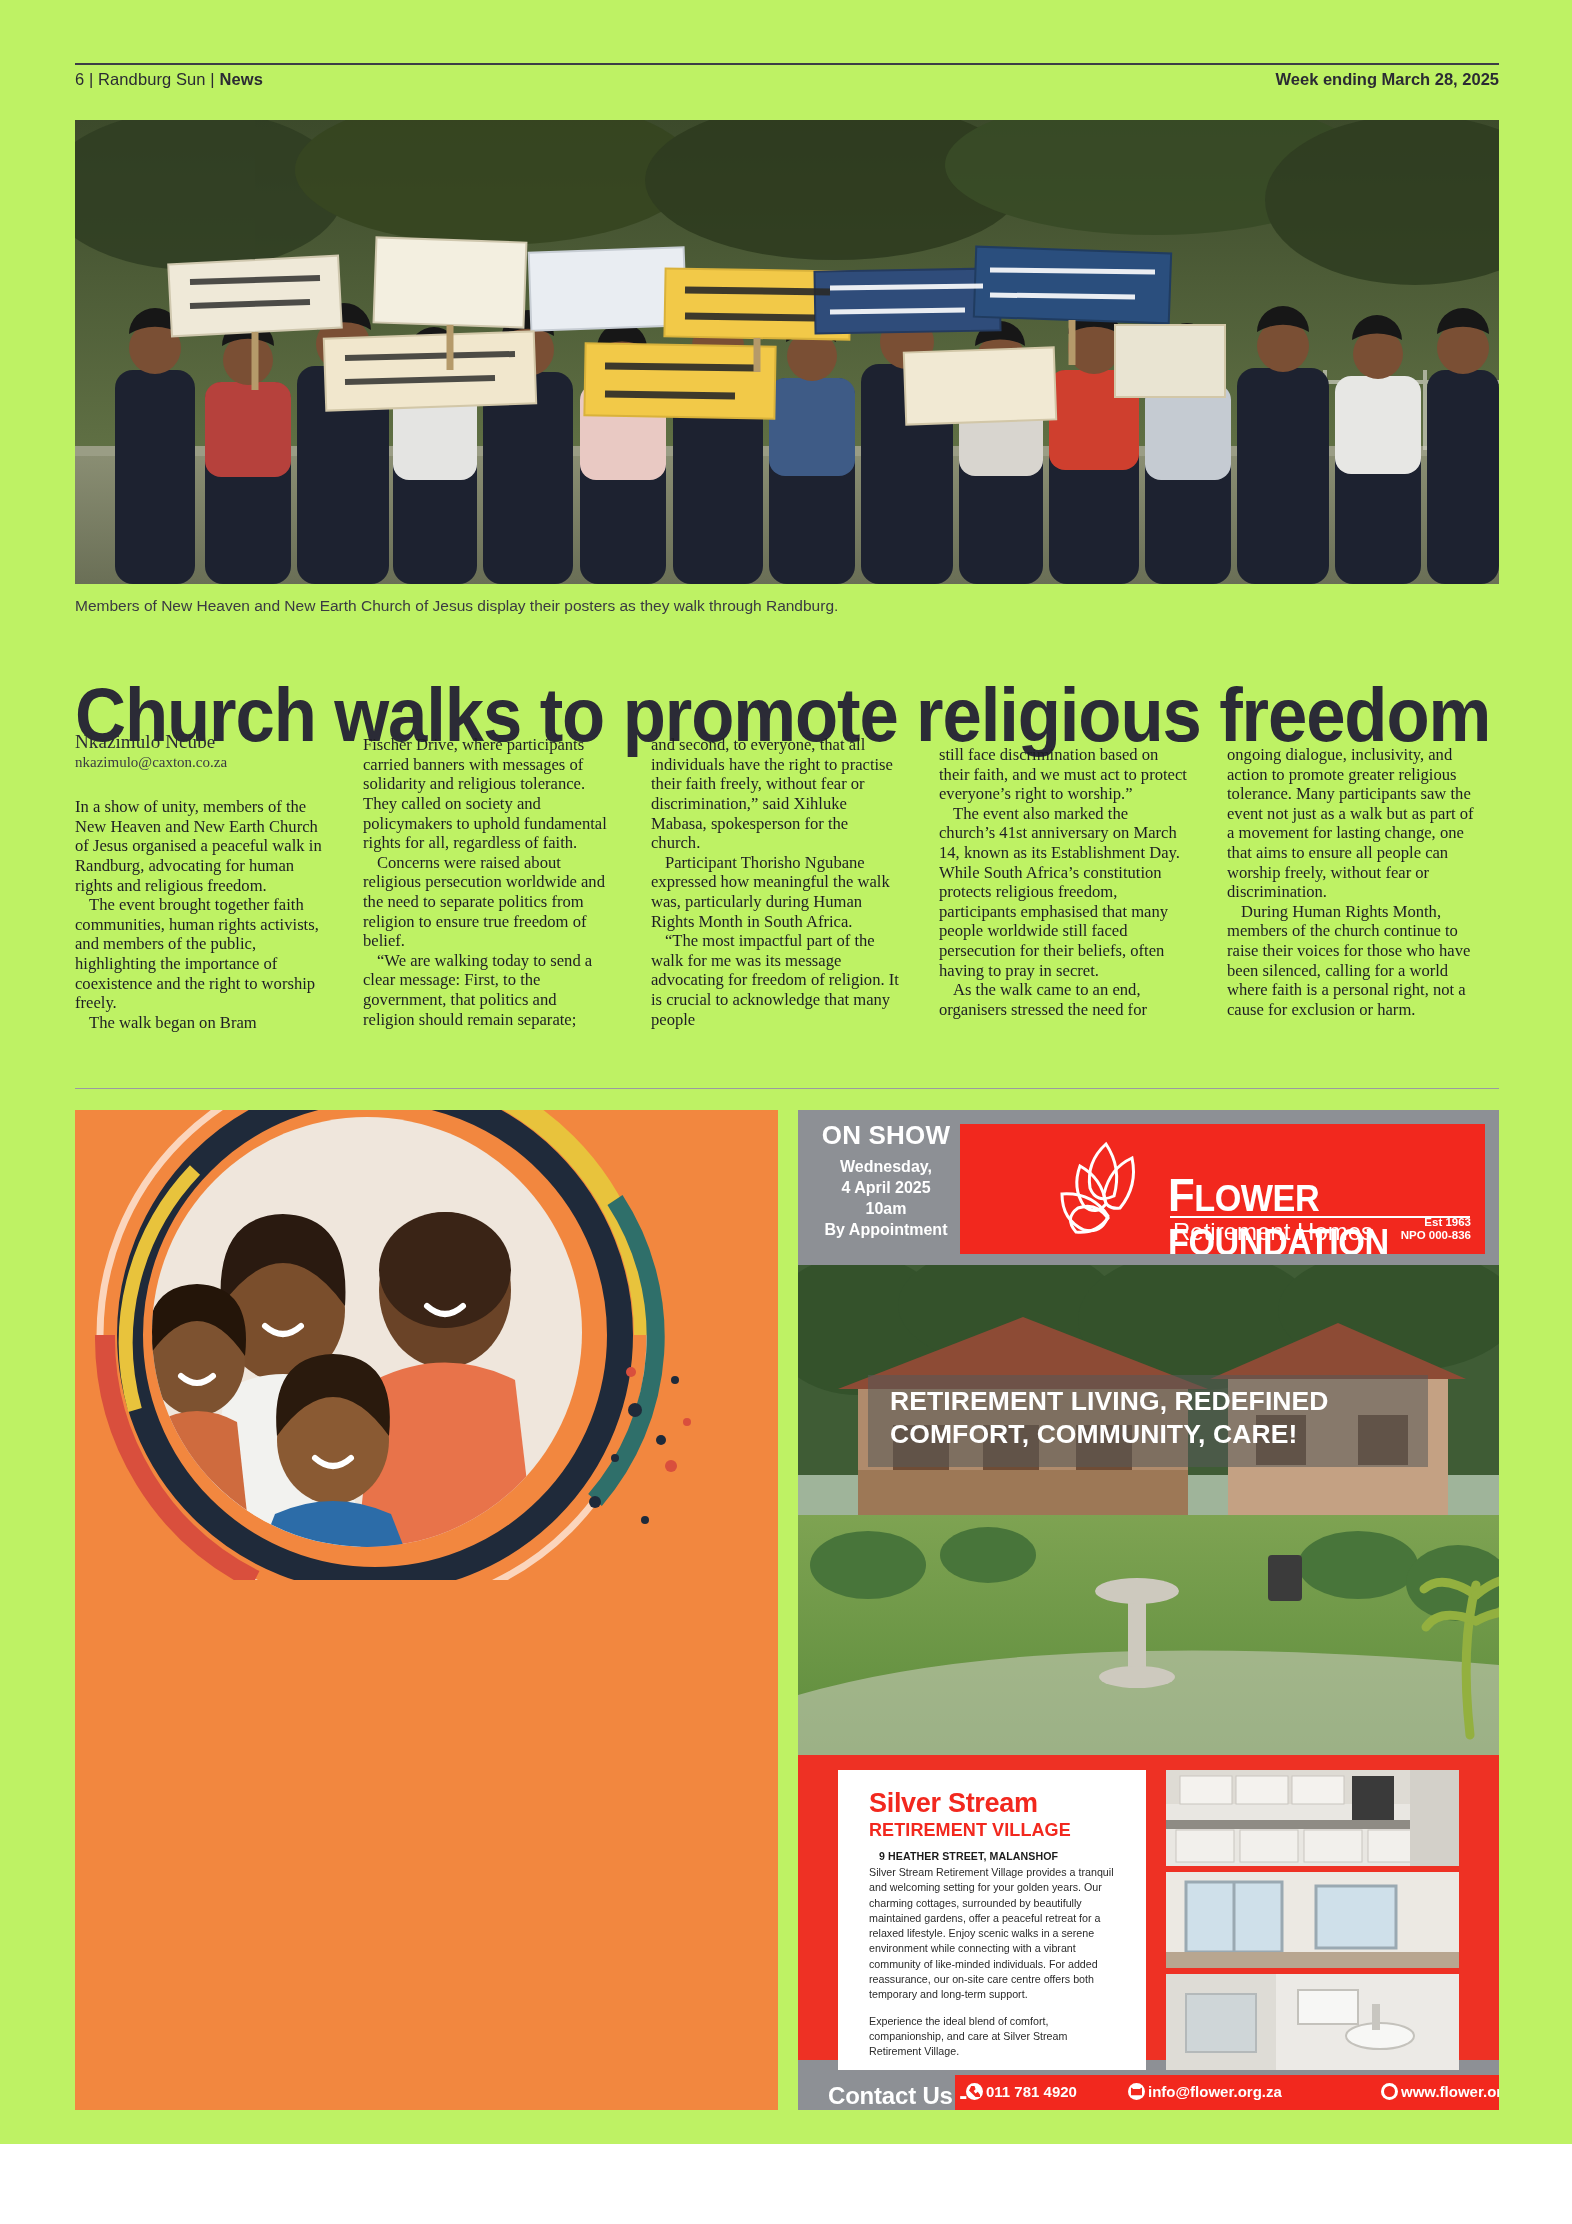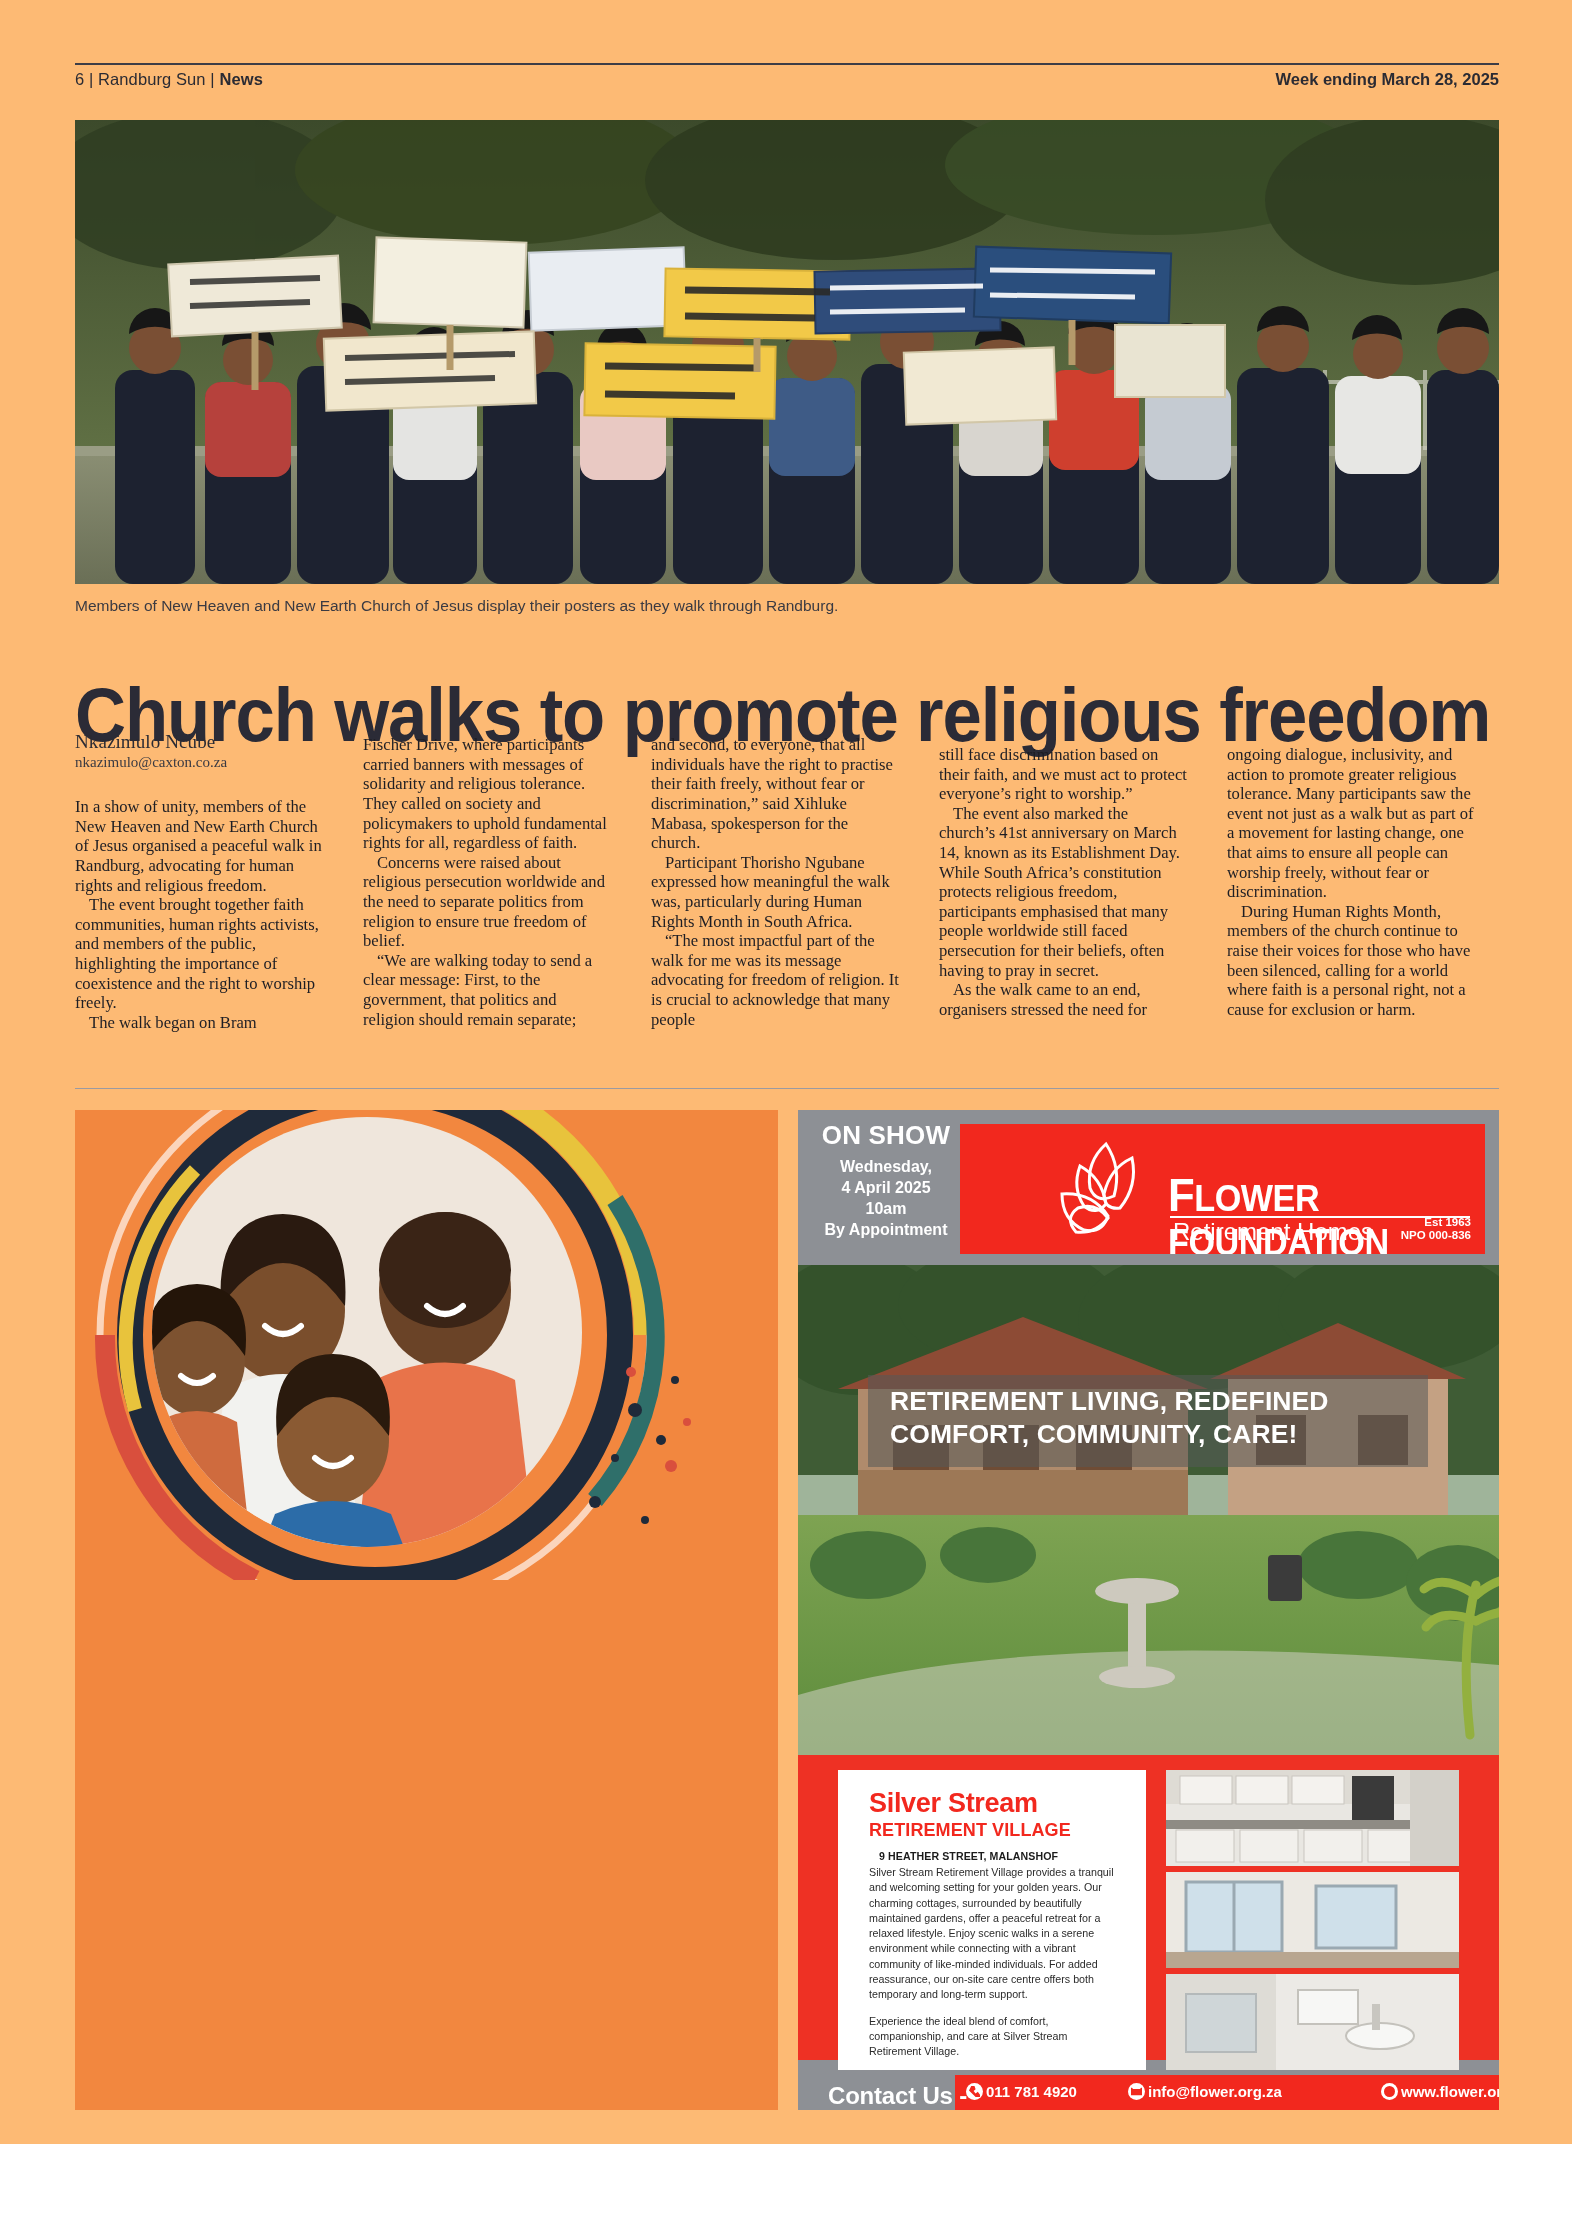--- a/index.html
+++ b/index.html
@@ -4,21 +4,21 @@
 <style>
   html, body { margin:0; padding:0; background:#ffffff; }
   body {
     width:1572px; height:2224px;
     font-family:"Liberation Sans", sans-serif;
     color:#231f20;
     position:relative;
     overflow:hidden;
   }
 
-  .page { position:absolute; left:0; top:0; width:1572px; height:2144px; background:#fdba74; }
+  .page { position:absolute; left:0; top:0; width:1572px; height:2144px; background:#bef264; }
 
   
   .masthead {
     position:absolute; left:75px; top:63px; width:1424px;
     border-top:2px solid #3d3d46;
     height:30px;
   }
   .masthead .left {
     position:absolute; left:0; top:5px;
     font-size:16.5px; letter-spacing:.1px; color:#2b2b33;

